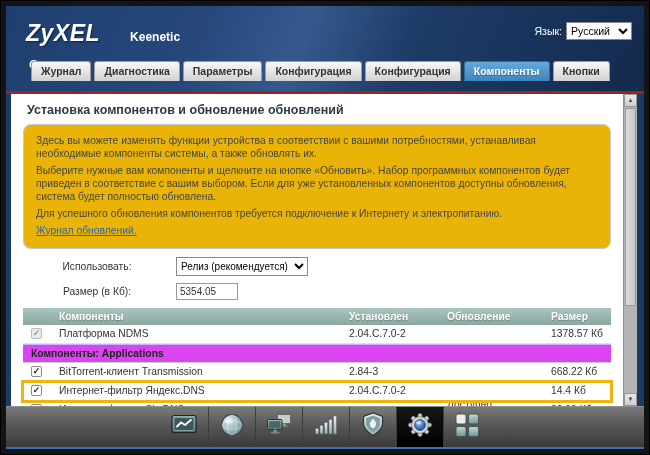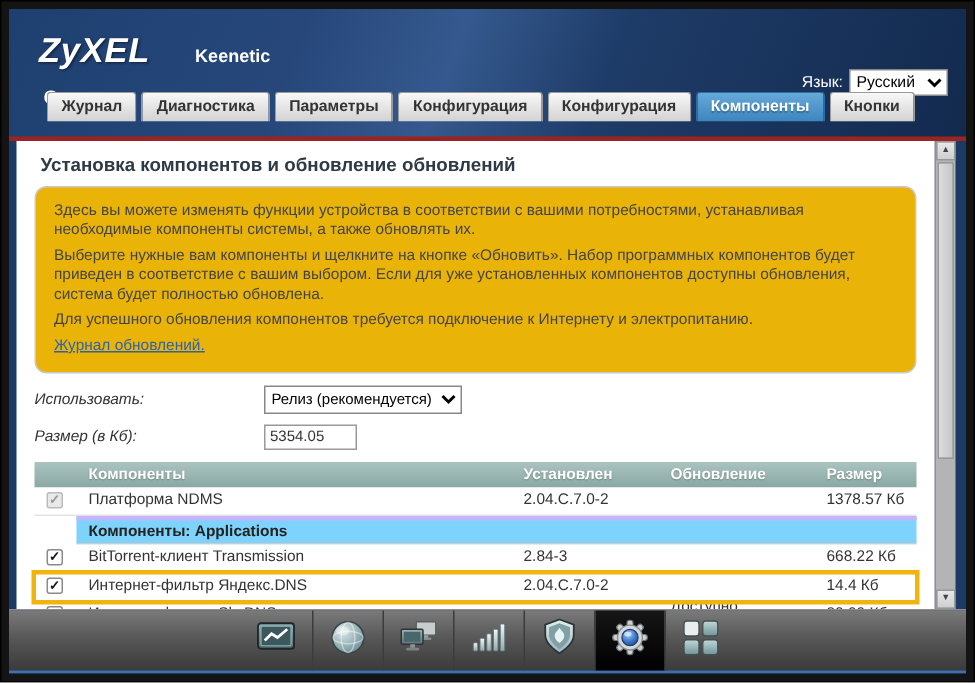--- a/index.html
+++ b/index.html
@@ -18,21 +18,21 @@
   }
 
   
   .header {
     position:relative; height:88px; flex:0 0 88px;
     background:linear-gradient(110deg, #1e4070 0%, #27477b 30%, #35598e 46%, #1e3c68 62%, #132a4e 100%);
   }
   .brand-row { display:flex; align-items:baseline; padding:14px 0 0 20px; }
   .brand { color:#fff; font-size:23px; font-weight:bold; font-style:italic; letter-spacing:.5px; text-shadow:1px 1px 2px rgba(0,0,0,.5); }
   .product { color:#fff; font-size:12px; font-weight:bold; margin-left:30px; }
-  .lang-box { position:absolute; top:40px; right:12px; display:flex; align-items:center; }
+  .lang-box { position:absolute; top:16px; right:12px; display:flex; align-items:center; }
   .lang-label { color:#fff; font-size:10.5px; margin-right:4px; }
   .lang-select { font-family:"Liberation Sans",sans-serif; font-size:10.5px; height:18px; width:66px; border:1px solid #888; background:#fff; }
   .system-title { color:#fff; font-size:13px; font-weight:bold; padding:10px 0 0 23px; text-shadow:1px 1px 1px rgba(0,0,0,.4); }
   .tabs { position:absolute; left:25px; bottom:13px; display:flex; gap:3px; }
   .tab {
     font-size:10.5px; font-weight:bold; color:#333;
     background:linear-gradient(#f8f8f8, #d2d2d2);
     border:1px solid #9a9a9a; border-bottom:none;
     border-radius:3px 3px 0 0;
     padding:3px 9px 4px; cursor:pointer; white-space:nowrap;
@@ -51,38 +51,38 @@
 
   .info-box {
     background:#eab308; border:1px solid #c9c9c9; border-radius:8px;
     padding:6px 12px; color:#454545; font-size:10.3px; line-height:1.26;
   }
   .info-box p { margin:4px 0; }
   .updates-link { color:#2c64a8; text-decoration:underline; cursor:pointer; font-size:10.3px; }
 
   .form-area { margin-top:7px; }
   .form-row { display:flex; align-items:center; margin:4px 0; height:21px; }
-  .form-label { width:148px; text-align:left; font-size:10.3px; color:#333; margin-right:5px;font-style:italic; }
+  .form-label { width:148px; text-align:center; font-size:10.3px; color:#333; margin-right:5px; }
   .use-select { font-family:"Liberation Sans",sans-serif; font-size:10px; height:19px; width:132px; border:1px solid #888; background:#fff; }
   .size-input { font-family:"Liberation Sans",sans-serif; font-size:10px; height:17px; width:62px; border:1px solid #999; padding:0 3px; color:#333; }
 
   
   .ctable { margin-top:6px; }
   .trow { display:flex; align-items:center; height:19px; border-bottom:1px solid #e3e3e3; font-size:10.3px; color:#333; background:#fff; }
   .thead {
     height:17px; border-bottom:none;
     background:linear-gradient(#aac4c0, #8aa8a3);
     color:#fff; font-weight:bold; text-shadow:0 1px 1px rgba(0,0,0,.25);
   }
   .c-check { flex:0 0 30px; display:flex; align-items:center; padding-left:8px; }
   .c-name  { flex:1 1 auto; padding-left:6px; overflow:hidden; white-space:nowrap; }
   .c-inst  { flex:0 0 98px; }
   .c-upd   { flex:0 0 104px; }
   .c-size  { flex:0 0 60px; }
-  .section-row { font-weight:bold; color:#222; border-top:3px solid #c4b5fd; border-bottom:1px solid #ccc; height:19px; display:flex; align-items:center; padding-left:8px; font-size:10.3px; background:#7dd3fc;margin-left:28px; }
+  .section-row { font-weight:bold; color:#222; border-top:1px solid #c4b5fd; border-bottom:1px solid #ccc; height:19px; display:flex; align-items:center; padding-left:8px; font-size:10.3px; background:#d946ef; }
   .row-highlight { outline:3px solid #f2b30d; outline-offset:-1px; position:relative; z-index:2; }
 
   .cb {
     width:11px; height:11px; border:1px solid #8a8a8a; border-radius:2px;
     background:#fff; font-size:9px; line-height:9px; text-align:center; color:#1a1a1a; cursor:pointer;
   }
   .cb.checked::after { content:"\2713"; font-weight:bold; }
   .cb.disabled { background:#e9e9e9; border-color:#bbb; color:#9a9a9a; cursor:default; }
 
   

